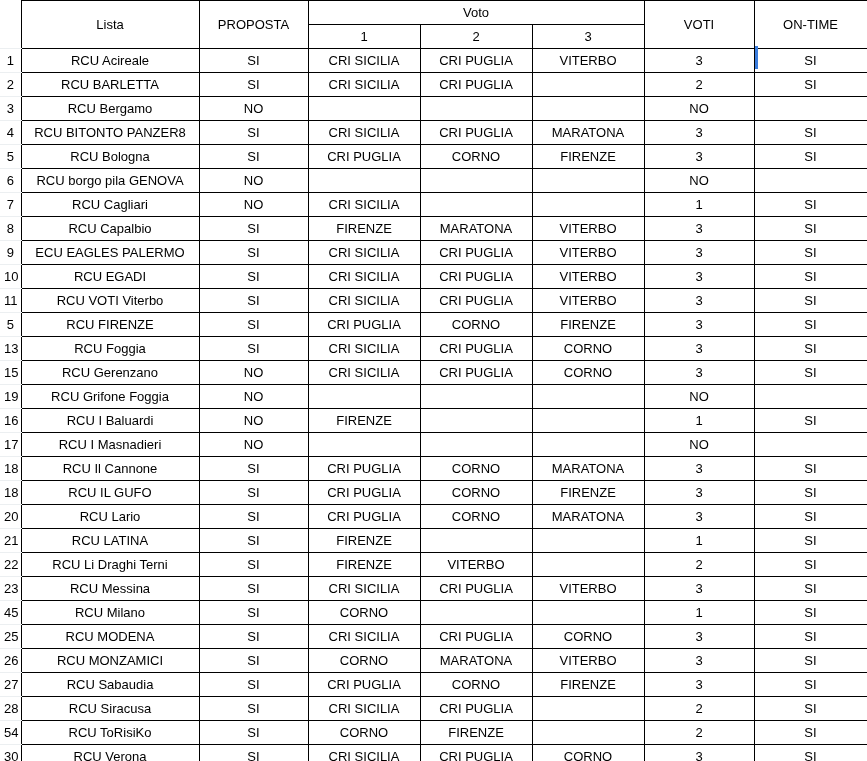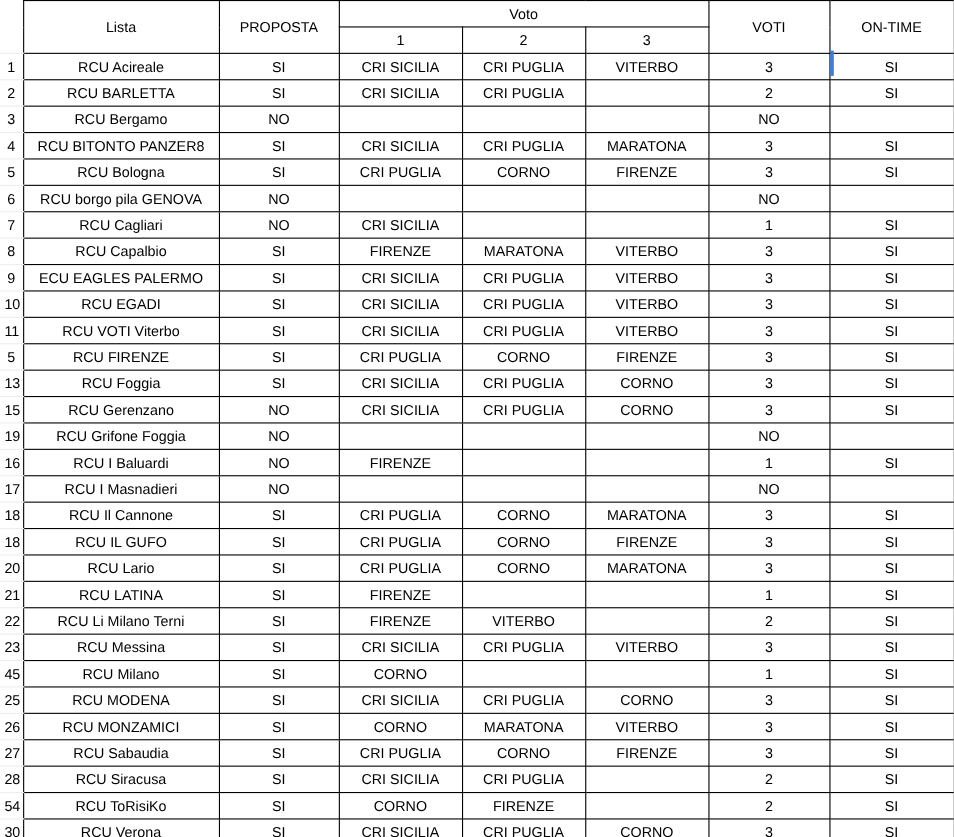--- a/index.html
+++ b/index.html
@@ -330,21 +330,21 @@
           <td class="bx lista">RCU LATINA</td>
           <td class="bx">SI</td>
           <td class="bx">FIRENZE</td>
           <td class="bx"></td>
           <td class="bx"></td>
           <td class="bx">1</td>
           <td class="bx">SI</td>
         </tr>
         <tr>
           <td class="gutter">22</td>
-          <td class="bx lista">RCU Li Milano Terni</td>
+          <td class="bx lista">RCU Li Draghi Terni</td>
           <td class="bx">SI</td>
           <td class="bx">FIRENZE</td>
           <td class="bx">VITERBO</td>
           <td class="bx"></td>
           <td class="bx">2</td>
           <td class="bx">SI</td>
         </tr>
         <tr>
           <td class="gutter">23</td>
           <td class="bx lista">RCU Messina</td>

